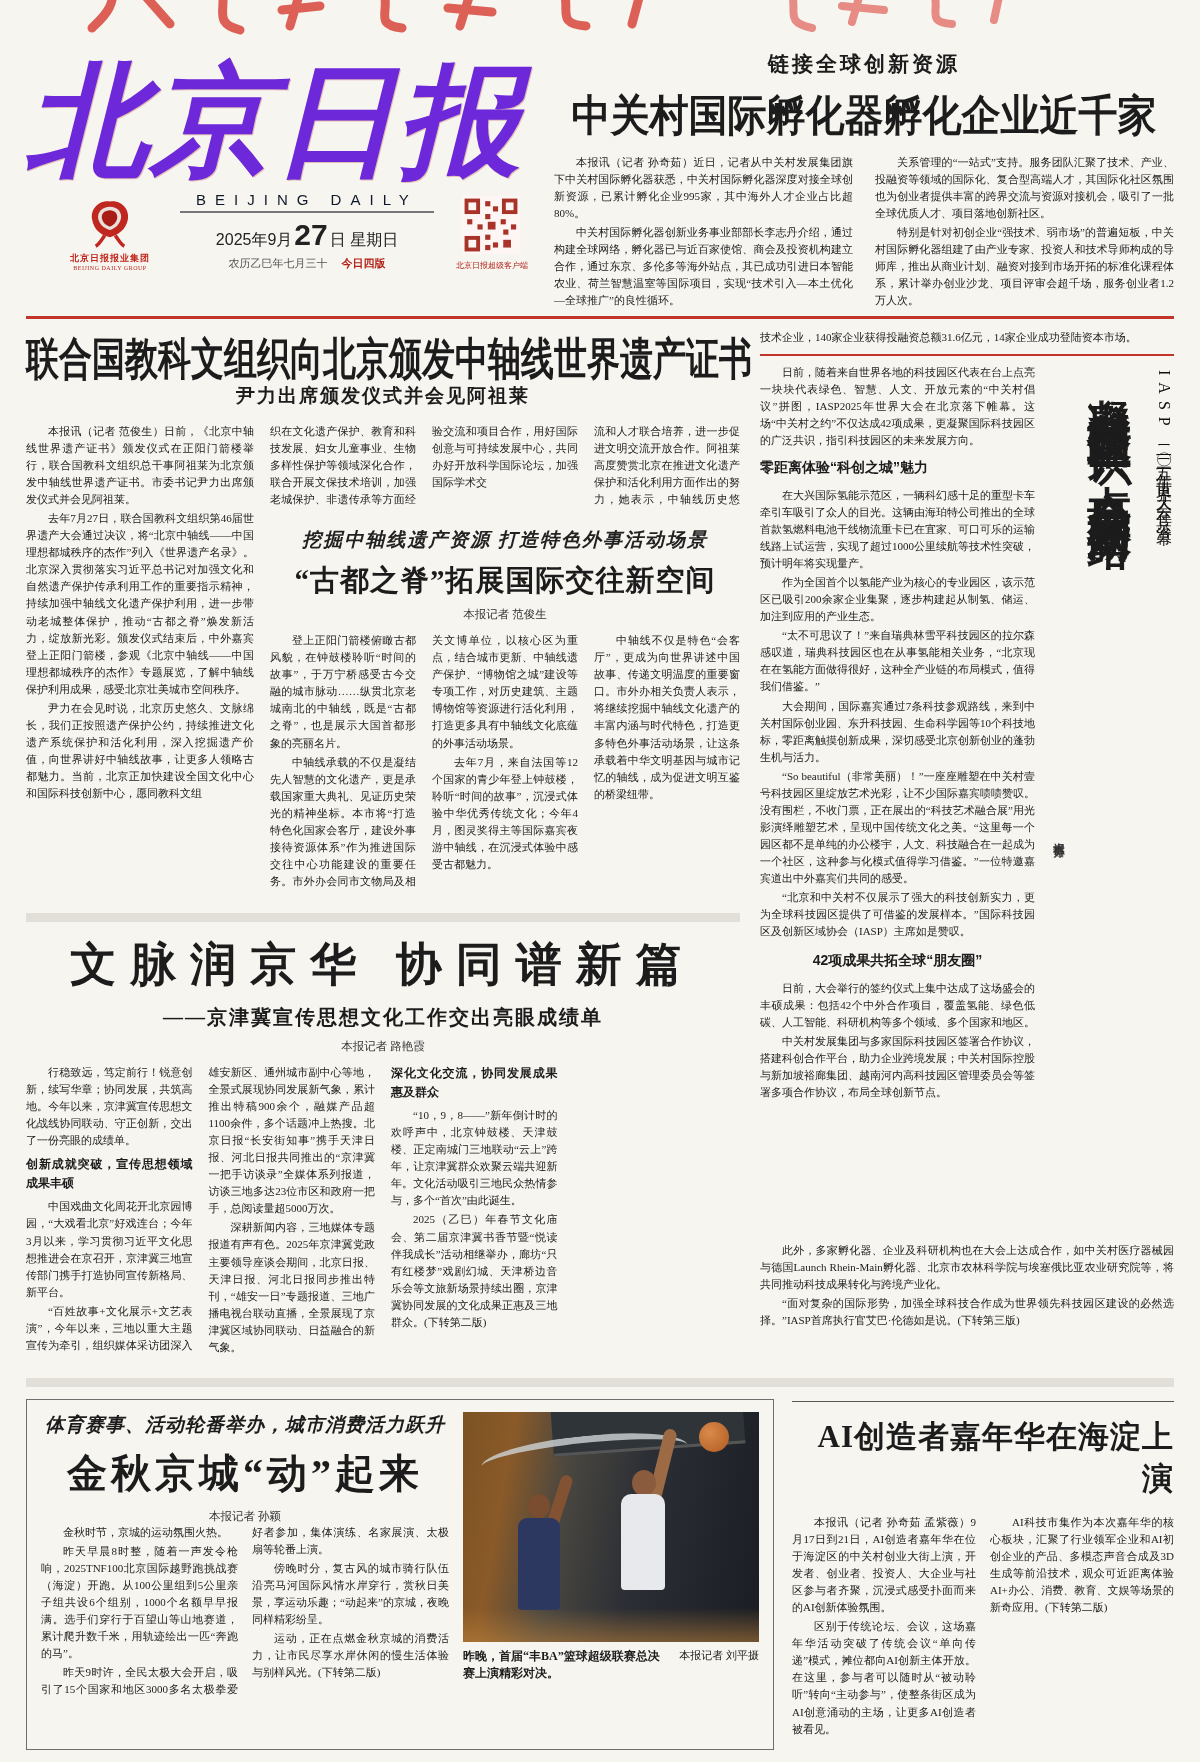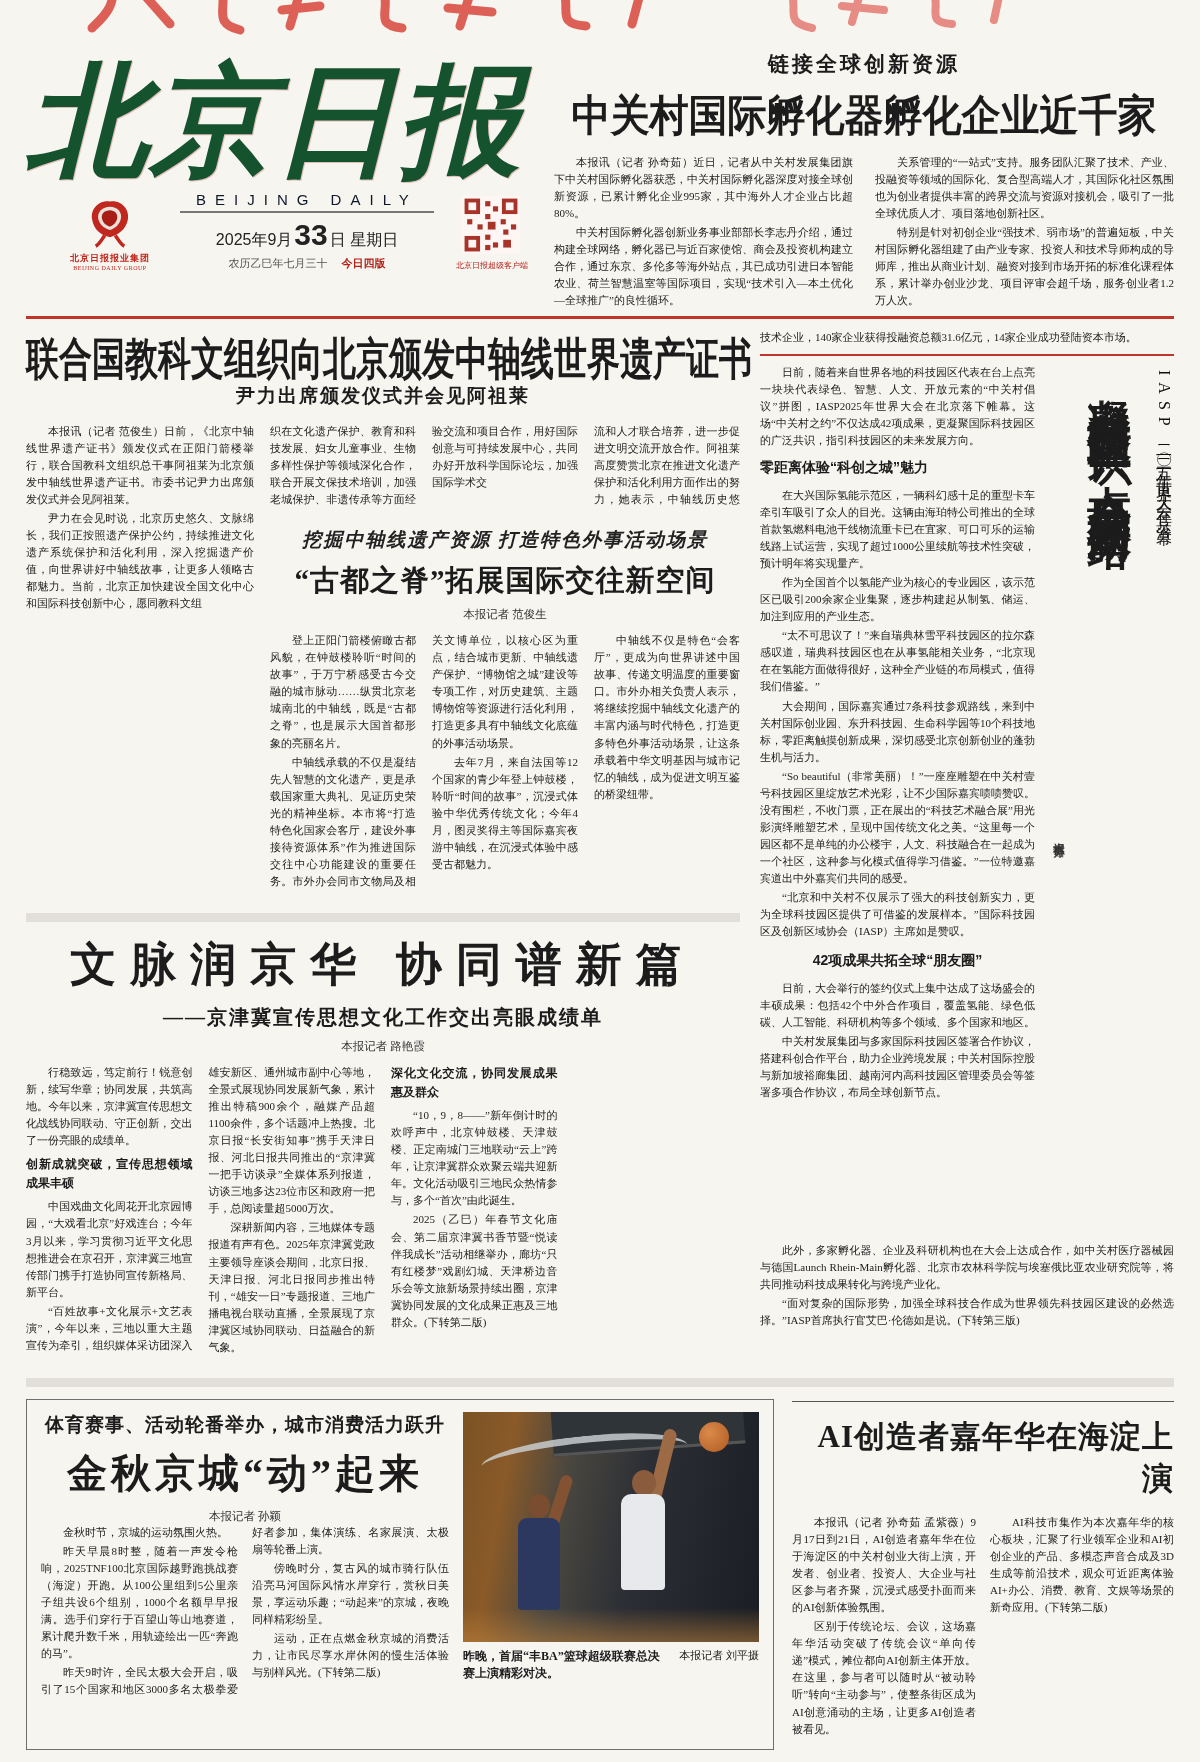--- a/index.html
+++ b/index.html
@@ -8,21 +8,21 @@
   font-family:"Liberation Serif","DejaVu Serif",serif; color:#1c1c1c; overflow:hidden; position:relative; }
 p { text-indent:2em; line-height:1.55; margin:0 0 2px 0; text-align:justify; }
 
 
 .top-strip { height:36px; overflow:hidden; position:relative; }
 
 
 .header-row { display:flex; padding:8px 26px 4px 26px; }
 .masthead { width:500px; flex:none; }
 .masthead-title { font-size:122px; line-height:1.25; font-weight:bold; font-style:italic;
-  color:#14532d; letter-spacing:2px; white-space:nowrap; font-family:"DejaVu Serif",serif;
+  color:#6d28d9; letter-spacing:2px; white-space:nowrap; font-family:"DejaVu Serif",serif;
   text-shadow:1px 1px 0 rgba(160,20,10,.25); }
 .masthead-bottom { display:flex; align-items:flex-end; gap:14px; margin-top:-6px; padding-left:36px; }
 .group-block { width:96px; text-align:center; }
 .group-name { font-size:9px; color:#c1271c; font-weight:bold; letter-spacing:1px; }
 .group-name-en { font-size:6px; color:#c1271c; letter-spacing:.5px; }
 .date-block { flex:1; text-align:center; }
 .en-name { font-size:15px; letter-spacing:9px; color:#0f172a; font-family:Liberation Sans, sans-serif; }
 .date-rule { border-top:2px solid #777; margin:3px 8px 5px 8px; }
 .date-line { font-size:16px; color:#222; font-family:"Liberation Sans",sans-serif; }
 .big-day { font-size:30px; font-weight:bold; padding:0 2px; }
@@ -82,21 +82,21 @@
 .v-head .v-seg { display:inline-block; }
 .v-head .v-gap { margin-top:38px; }
 .v-byline { font-size:11.5px; padding-top:470px; margin-right:2px; color:#333; }
 .iasp-wide { font-size:11px; margin-top:6px; height:118px; overflow:hidden; }
 
 
 .bottom-sep { height:9px; background:#e2dfd8; margin:12px 26px 12px 26px; }
 .bottom-row { display:flex; gap:18px; padding:0 26px; }
 .sports-box { width:748px; flex:none; border:1px solid #6f6f6f; padding:12px 14px; display:flex; gap:14px; }
 .sports-left { width:408px; flex:none; }
-.sports-kicker { text-align:center; font-size:19px; font-weight:bold; letter-spacing:1px; }
+.sports-kicker { text-align:center; font-size:19px; font-weight:bold; font-style:italic; letter-spacing:1px; }
 .sports-headline { text-align:center; font-size:40px; font-weight:900; letter-spacing:4px; margin-top:8px; white-space:nowrap; }
 .sports-byline { text-align:center; font-size:11.5px; margin:8px 0 0 0; color:#333; }
 .sports-body { column-count:2; column-gap:14px; column-fill:auto; height:186px; overflow:hidden; font-size:11px; }
 .photo-wrap { flex:1; display:flex; flex-direction:column; }
 .photo-scene { position:relative; height:230px; overflow:hidden;
   background:linear-gradient(100deg,#7c5224 0%,#8a5a28 16%,#4a4740 34%,#2b2e34 58%,#1a1d23 100%); }
 .backboard { position:absolute; left:30%; top:-8px; width:65%; height:46px; background:#2f3438; transform:rotate(-4deg); border-bottom:3px solid #555; }
 .swoosh { position:absolute; left:6%; top:24px; width:70%; height:40px; border-radius:50%; border-top:7px solid #cfd4d6; transform:rotate(-6deg); opacity:.8; }
 .player { position:absolute; }
 .p-white { left:46%; top:30px; width:86px; height:200px; }
@@ -157,21 +157,21 @@
               <path d="M30,16 C35,16 39,20 38,25 C37,30 33,33 30,34 C26,33 22,30 21,25 C20,20 24,16 30,16 Z" fill="#a81e16"></path>
               <path d="M24,44 C20,50 18,54 14,56 M36,44 C40,50 42,54 46,56" stroke="#c0271e" stroke-width="4" fill="none"></path>
             </g>
           </svg>
           <div class="group-name">北京日报报业集团</div>
           <div class="group-name-en">BEIJING DAILY GROUP</div>
         </div>
         <div class="date-block">
           <div class="en-name">BEIJING DAILY</div>
           <div class="date-rule"></div>
-          <div class="date-line"><span>2025年9月</span><span class="big-day">33</span><span>日 星期日</span></div>
+          <div class="date-line"><span>2025年9月</span><span class="big-day">27</span><span>日 星期日</span></div>
           <div class="info-line"><span>农历乙巳年七月三十</span><span class="edition">今日四版</span></div>
         </div>
         <div class="qr-block">
           <svg width="58" height="58" viewBox="0 0 45 45">
             <rect x="0" y="0" width="45" height="45" fill="#fdf6f4"></rect>
             <g fill="#a83328">
               <rect x="2" y="2" width="12" height="12"></rect>
                 <rect x="31" y="2" width="12" height="12"></rect>
                 <rect x="2" y="31" width="12" height="12"></rect>
               <rect x="5" y="5" width="6" height="6" fill="#fdf6f4"></rect>
@@ -217,20 +217,21 @@
 
   <div class="red-rule"></div>
 
   <div class="main-row">
     <div class="main-left">
       <h1 class="main-headline">联合国教科文组织向北京颁发中轴线世界遗产证书</h1>
       <div class="main-subhead">尹力出席颁发仪式并会见阿祖莱</div>
       <div class="story-grid">
         <div class="story-col-first">
           <p>本报讯（记者 范俊生）日前，《北京中轴线世界遗产证书》颁发仪式在正阳门箭楼举行，联合国教科文组织总干事阿祖莱为北京颁发中轴线世界遗产证书。市委书记尹力出席颁发仪式并会见阿祖莱。</p>
+          <p>去年7月27日，联合国教科文组织第46届世界遗产大会通过决议，将“北京中轴线——中国理想都城秩序的杰作”列入《世界遗产名录》。北京深入贯彻落实习近平总书记对加强文化和自然遗产保护传承利用工作的重要指示精神，持续加强中轴线文化遗产保护利用，进一步带动老城整体保护，推动“古都之脊”焕发新活力，绽放新光彩。颁发仪式结束后，中外嘉宾登上正阳门箭楼，参观《北京中轴线——中国理想都城秩序的杰作》专题展览，了解中轴线保护利用成果，感受北京壮美城市空间秩序。</p>
           <p>尹力在会见时说，北京历史悠久、文脉绵长，我们正按照遗产保护公约，持续推进文化遗产系统保护和活化利用，深入挖掘遗产价值，向世界讲好中轴线故事，让更多人领略古都魅力。当前，北京正加快建设全国文化中心和国际科技创新中心，愿同教科文组</p>
         </div>
         <div class="story-mid">
           <div class="mid-top">
             <p>织在文化遗产保护、教育和科技发展、妇女儿童事业、生物多样性保护等领域深化合作，联合开展文保技术培训，加强老城保护、非遗传承等方面经验交流和项目合作，用好国际创意与可持续发展中心，共同办好开放科学国际论坛，加强国际学术交</p>
             <p>流和人才联合培养，进一步促进文明交流开放合作。阿祖莱高度赞赏北京在推进文化遗产保护和活化利用方面作出的努力，她表示，中轴线历史悠久、文化厚重，北京古都之美和现代魅力在这条轴线上实现了很好的融合，教科文组织愿</p>
 
           </div>
           <div class="gdzj-head">
             <div class="gdzj-kicker">挖掘中轴线遗产资源  打造特色外事活动场景</div>

